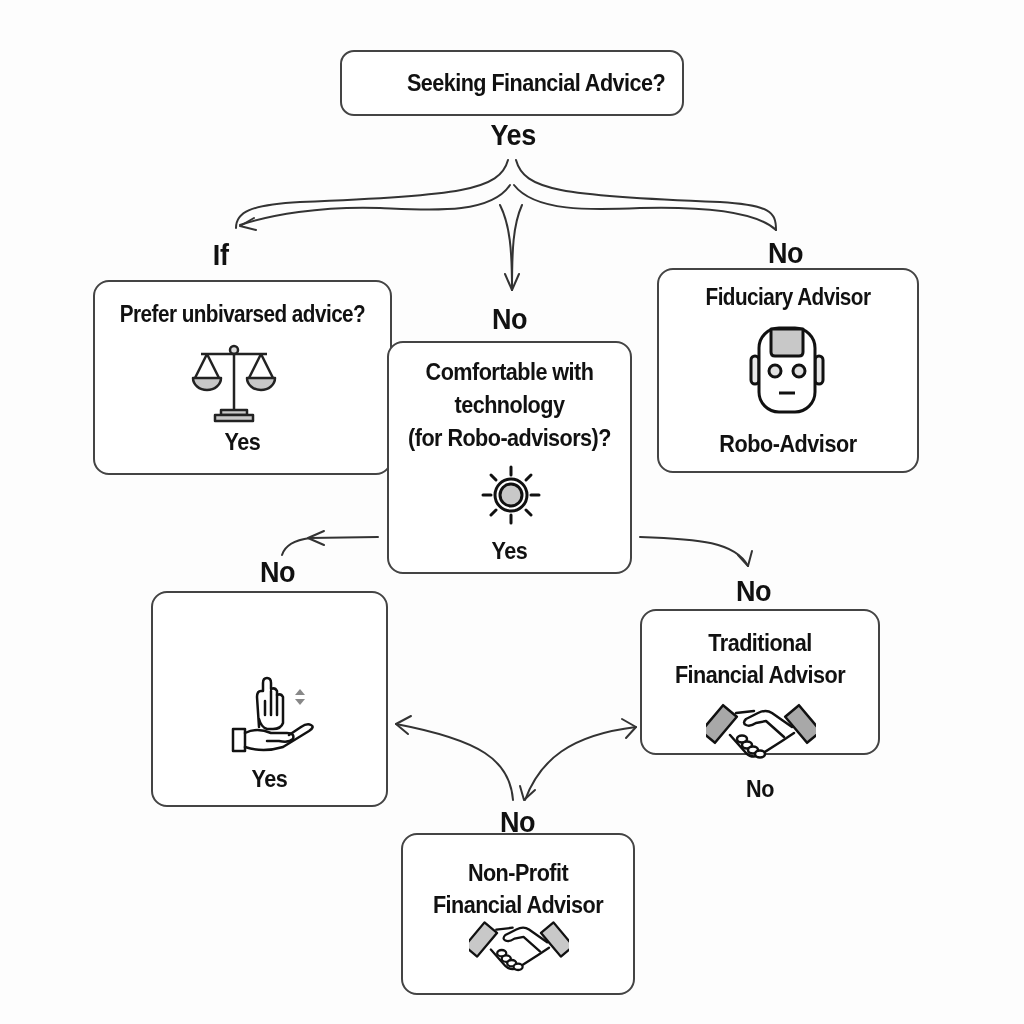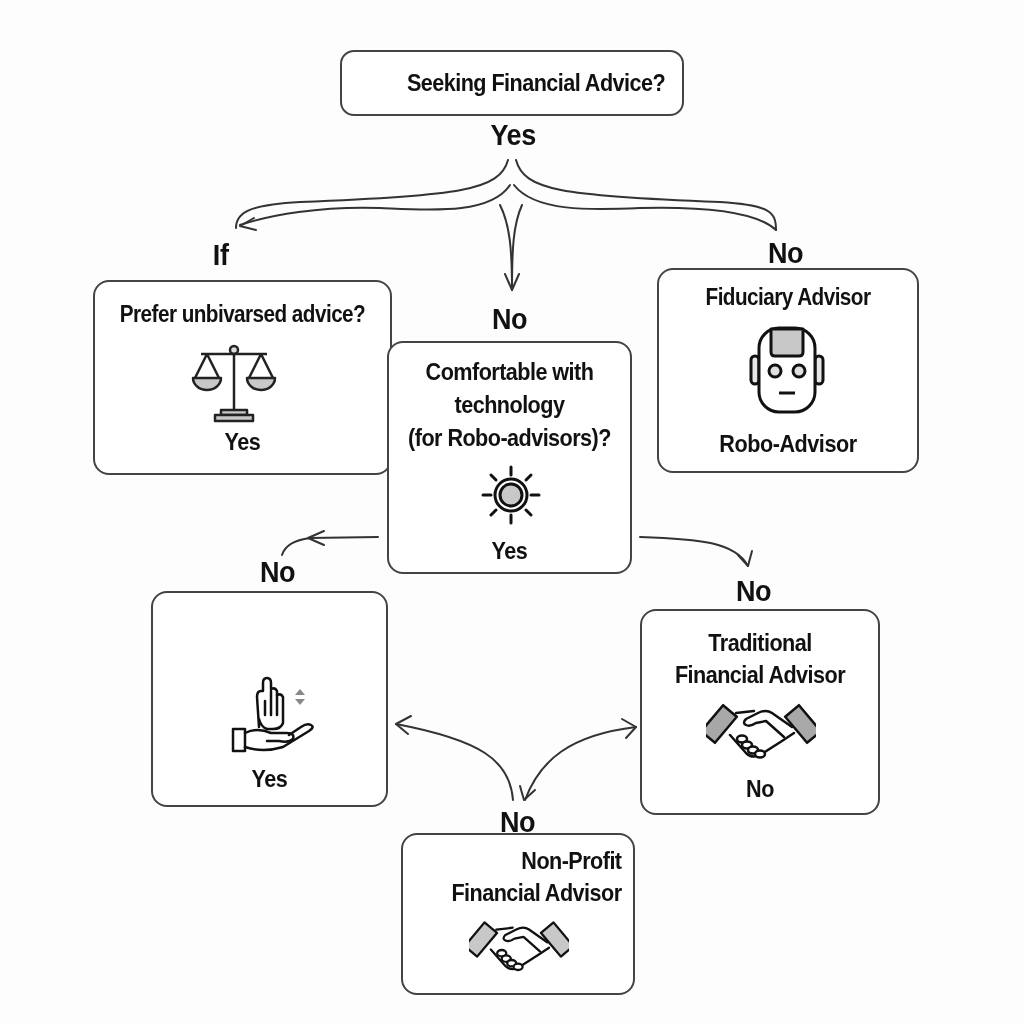--- a/index.html
+++ b/index.html
@@ -144,21 +144,21 @@
       <path d="M22,72 Q40,78 60,72 L86,56 Q92,52 88,50 Q84,48 78,52 L66,60"></path>
     </g>
     <g fill="#888">
       <path d="M72,20 L77,14 L82,20 Z"></path>
       <path d="M72,24 L77,30 L82,24 Z"></path>
     </g>
   </svg>
   <div class="box-foot" style="top:172px;">Yes</div>
 </div>
 
-<div class="box" style="left:640px;top:609px;width:240px;height:206px;">
+<div class="box" style="left:640px;top:609px;width:240px;height:146px;">
   <div style="margin-top:16px;">
     <div class="box-title" style="font-size:24px;line-height:32px;">Traditional</div>
     <div class="box-title" style="font-size:24px;line-height:32px;">Financial Advisor</div>
   </div>
   <svg class="icon handshake" width="110" height="66" viewBox="0 0 110 66" style="left:64px;top:86px;">
     <g stroke="#111" stroke-width="2.5" stroke-linejoin="round" stroke-linecap="round">
       <rect x="4" y="10" width="18" height="34" transform="rotate(40 13 27)" fill="#a8a8a8"></rect>
       <rect x="88" y="10" width="18" height="34" transform="rotate(-40 97 27)" fill="#a8a8a8"></rect>
       <path d="M24,38 L40,56 Q46,62 54,58 L76,44 L88,36" fill="#fff"></path>
       <path d="M86,30 L66,16 Q60,12 52,16 L40,22 Q36,26 40,28 Q44,30 50,26 L60,24 L78,40" fill="#fff"></path>
@@ -166,21 +166,21 @@
       <ellipse cx="36" cy="42" rx="5" ry="3.5" fill="#fff"></ellipse>
       <ellipse cx="41" cy="48" rx="5" ry="3.5" fill="#fff"></ellipse>
       <ellipse cx="47" cy="53" rx="5" ry="3.5" fill="#fff"></ellipse>
       <ellipse cx="54" cy="57" rx="5" ry="3.5" fill="#fff"></ellipse>
     </g>
   </svg>
   <div class="box-foot" style="top:164px;">No</div>
 </div>
 
 <div class="box" style="left:401px;top:833px;width:234px;height:162px;">
-  <div style="margin-top:10px;text-align:right;">
+  <div style="margin-top:22px;">
     <div class="box-title" style="font-size:24px;line-height:32px;">Non-Profit</div>
     <div class="box-title" style="font-size:24px;line-height:32px;">Financial Advisor</div>
   </div>
   <svg class="icon handshake" width="100" height="60" viewBox="0 0 110 66" style="left:66px;top:80px;">
     <g stroke="#111" stroke-width="2.5" stroke-linejoin="round" stroke-linecap="round">
       <rect x="4" y="10" width="18" height="34" transform="rotate(40 13 27)" fill="#c8c8c8"></rect>
       <rect x="88" y="10" width="18" height="34" transform="rotate(-40 97 27)" fill="#c8c8c8"></rect>
       <path d="M24,38 L40,56 Q46,62 54,58 L76,44 L88,36" fill="#fff"></path>
       <path d="M86,30 L66,16 Q60,12 52,16 L40,22 Q36,26 40,28 Q44,30 50,26 L60,24 L78,40" fill="#fff"></path>
       <path d="M30,16 L48,14" fill="none"></path>

